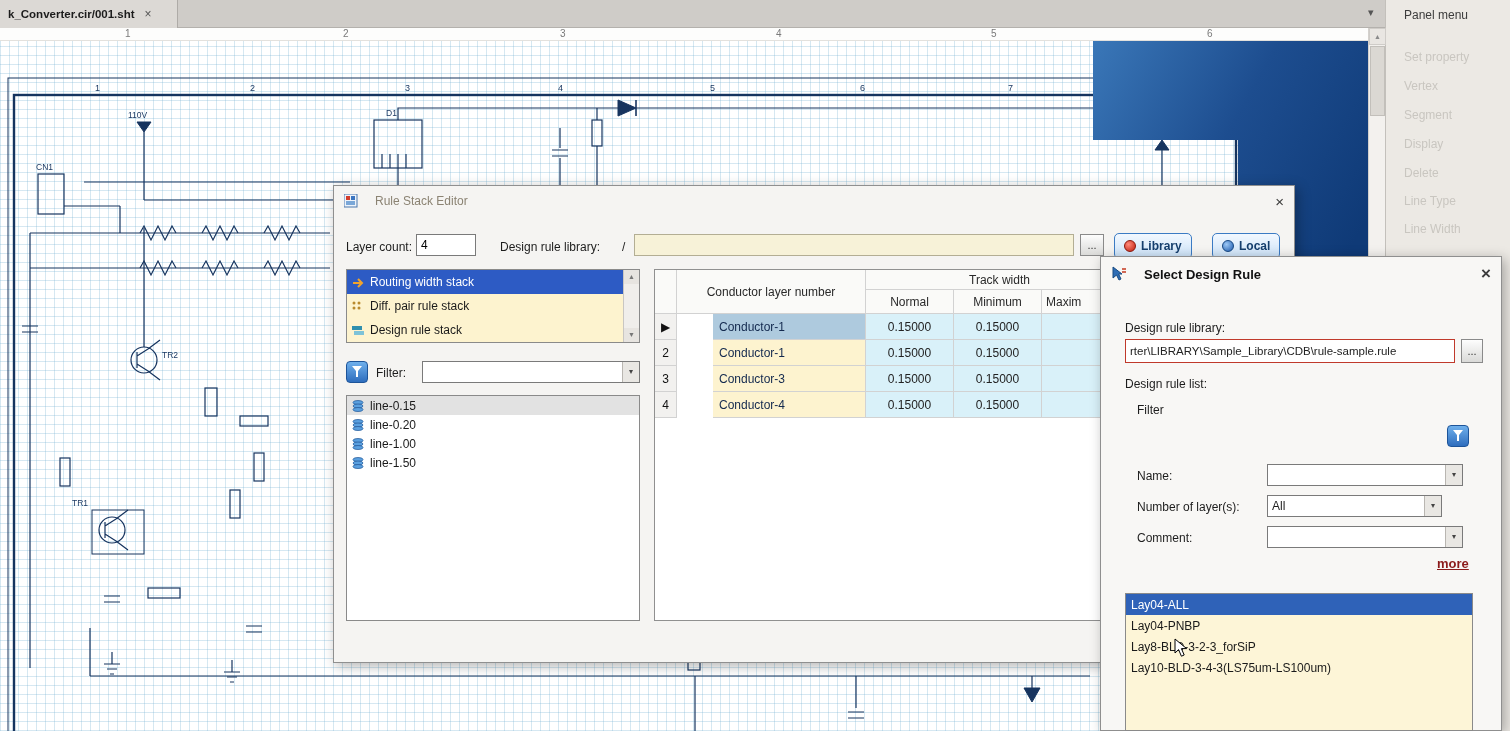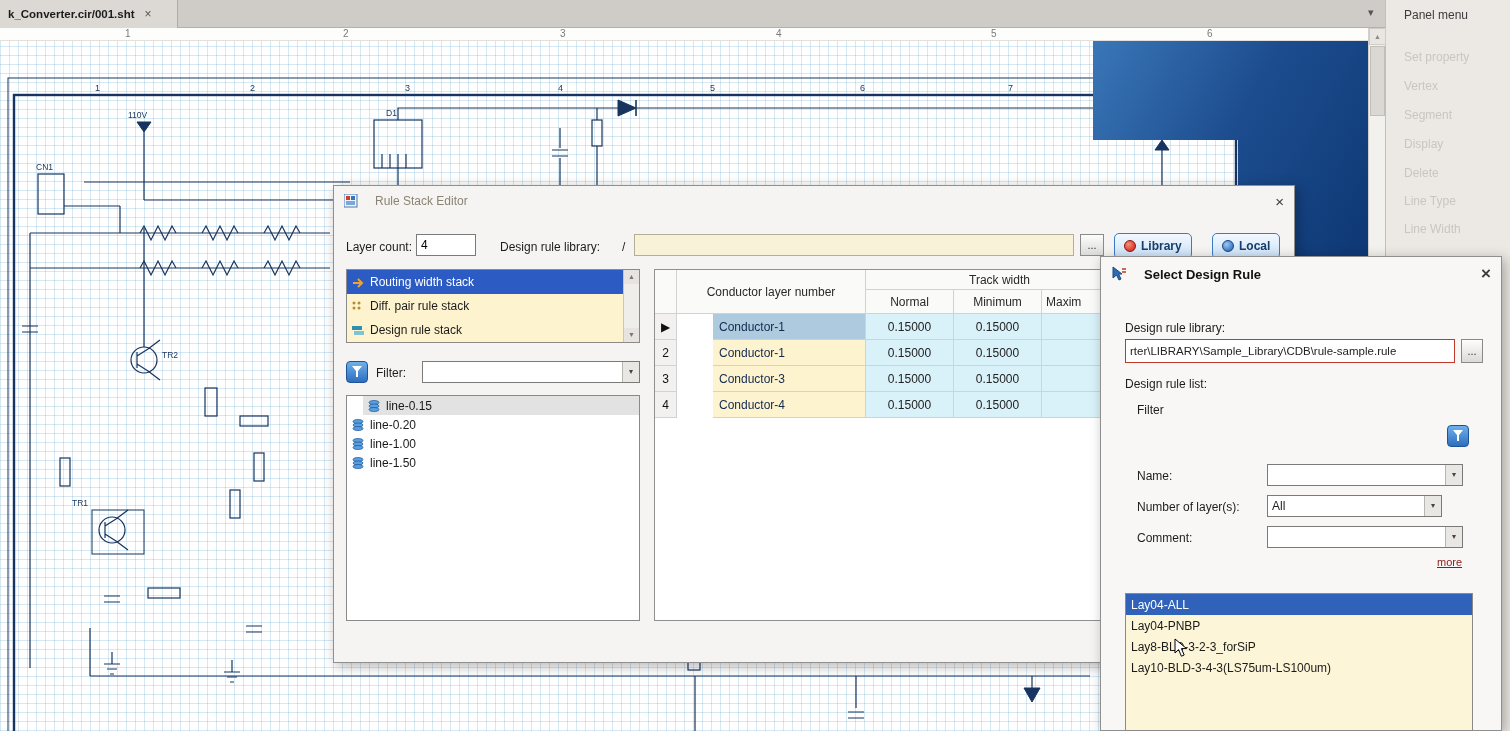--- a/index.html
+++ b/index.html
@@ -58,21 +58,21 @@
   
   #d1 { left:333px; top:185px; width:962px; height:478px; }
   #d1 .titlebar { color:#8b8373; font-size:12px; }
   #d1-stacklist { position:absolute; left:12px; top:83px; width:294px; height:74px; background:#fdf3cf; border:1px solid #8a8a8a; }
   .stack-item { height:24px; display:flex; align-items:center; gap:6px; padding-left:4px; font-size:12px; color:#1a1a1a; width:277px; }
   .stack-item.sel { background:#2d5bc4; color:#fff; }
   #d1-stackscroll { position:absolute; right:0; top:0; width:16px; height:72px; background:#f0eeeb; border-left:1px solid #c9c6c2; }
   #d1-stackscroll .sb { position:absolute; left:0; width:15px; height:14px; color:#777; font-size:7px; text-align:center; line-height:13px; background:#e7e4e0; }
   #d1-lineslist { position:absolute; left:12px; top:209px; width:294px; height:226px; background:#fff; border:1px solid #8a8a8a; }
   .line-item { height:19px; display:flex; align-items:center; gap:5px; padding-left:4px; font-size:12px; color:#1a1a1a; }
-  .line-item.sel { background:#e2e2e2;margin-left:16px; }
+  .line-item.sel { background:#e2e2e2; }
 
   #rtable { position:absolute; left:320px; top:83px; width:481px; height:352px; background:#fff; border:1px solid #909090; }
   .rgrid { display:grid; grid-template-columns:22px 189px 88px 88px 1fr; grid-template-rows:20px 24px 26px 26px 26px 26px; }
   .rgrid > div { border-right:1px solid #d2d2d2; border-bottom:1px solid #d2d2d2; font-size:12px;
     display:flex; align-items:center; justify-content:center; overflow:hidden; white-space:nowrap; }
   .hcell { background:#fafaf8; color:#2a2a2a; }
   .mcell { background:#f2f1ef; color:#111; font-size:10px; }
   .ncell { justify-content:flex-start !important; padding-left:6px; color:#13294e;margin-left:36px; }
   .vcell { background:#d9f1f9; color:#222; }
 
@@ -82,21 +82,21 @@
   .orb { width:12px; height:12px; border-radius:50%; display:inline-block; }
 
   
   #d2 { left:1100px; top:256px; width:402px; height:475px; background:#f8f7f5; }
   #d2 .titlebar { height:34px; color:#111; font-size:13px; font-weight:bold; }
   #d2 .titlebar .x { font-size:17px; }
   #d2-field { left:24px; top:82px; width:330px; height:24px; border:1px solid #c0392b; font-size:11.5px; color:#222; }
   #d2-list { position:absolute; left:24px; top:336px; width:348px; height:138px; background:#fdf5d7; border:1px solid #8a8a8a; overflow:hidden; }
   .rule-item { height:21px; display:flex; align-items:center; padding-left:5px; font-size:12px; color:#1a1a1a; white-space:nowrap; }
   .rule-item.sel { background:#2f62b8; color:#fff; }
-  #more-btn { position:absolute; left:336px; top:299px; color:#8b1a1a; font-size:11px; font-weight:normal; text-decoration:underline; }
+  #more-btn { position:absolute; left:336px; top:299px; color:#8b1a1a; font-size:13px; font-weight:bold; text-decoration:underline; }
 
   #cursor { left:1174px; top:638px; z-index:50; }
 </style>
 </head>
 <body>
 
 <div id="stage">
 
   <div id="tabbar" class="abs">
     <div id="doc-tab" class="abs">

